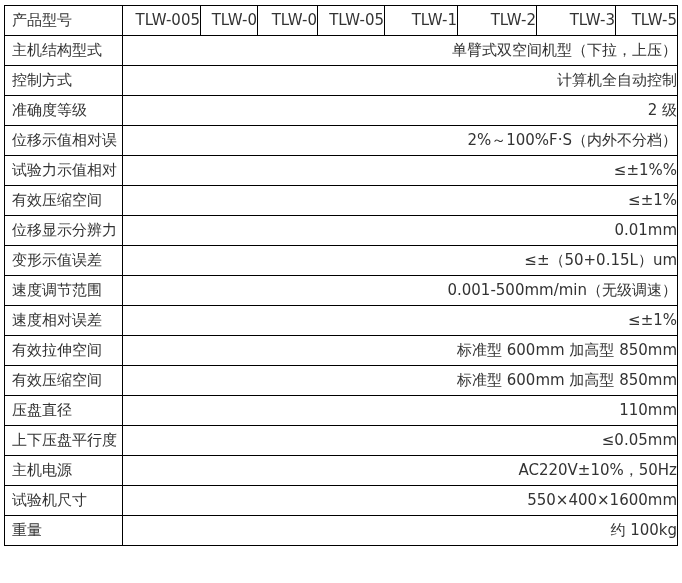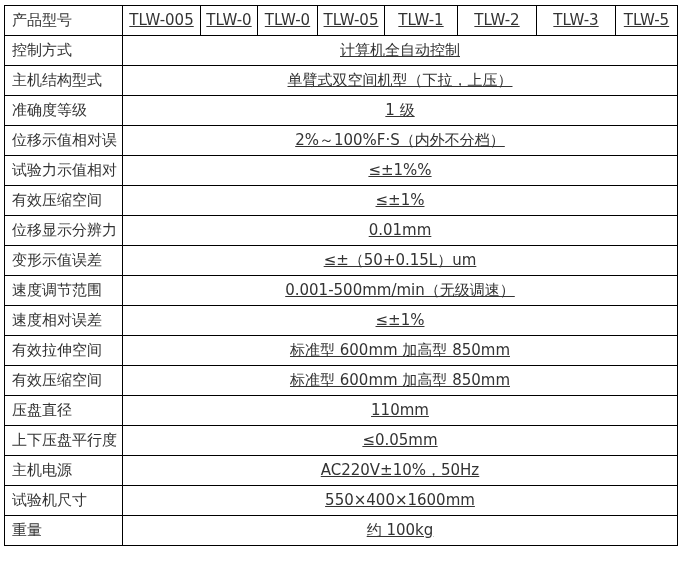--- a/index.html
+++ b/index.html
@@ -34,22 +34,21 @@
     color: #333333;
     white-space: nowrap;
     overflow: hidden;
     background: #ffffff;
   }
   td.label-cell {
     text-align: left;
     padding-left: 7px;
   }
   td.value-cell {
-    text-align: center;
-    text-decoration: underline;
+    text-align: right;
   }
 </style>
 </head>
 <body>
 
 <div class="page">
   <table class="spec-table">
     <colgroup>
       <col style="width:118px">
         <col style="width:78px">
@@ -67,30 +66,30 @@
         <td class="value-cell">TLW-005</td>
         <td class="value-cell">TLW-0</td>
         <td class="value-cell">TLW-0</td>
         <td class="value-cell">TLW-05</td>
         <td class="value-cell">TLW-1</td>
         <td class="value-cell">TLW-2</td>
         <td class="value-cell">TLW-3</td>
         <td class="value-cell">TLW-5</td>
       </tr>
       <tr>
+        <td class="label-cell">主机结构型式</td>
+        <td class="value-cell" colspan="8">单臂式双空间机型（下拉，上压）</td>
+      </tr>
+      <tr>
         <td class="label-cell">控制方式</td>
         <td class="value-cell" colspan="8">计算机全自动控制</td>
       </tr>
       <tr>
-        <td class="label-cell">主机结构型式</td>
-        <td class="value-cell" colspan="8">单臂式双空间机型（下拉，上压）</td>
-      </tr>
-      <tr>
         <td class="label-cell">准确度等级</td>
-        <td class="value-cell" colspan="8">1 级</td>
+        <td class="value-cell" colspan="8">2 级</td>
       </tr>
       <tr>
         <td class="label-cell">位移示值相对误</td>
         <td class="value-cell" colspan="8">2%～100%F·S（内外不分档）</td>
       </tr>
       <tr>
         <td class="label-cell">试验力示值相对</td>
         <td class="value-cell" colspan="8">≤±1%%</td>
       </tr>
       <tr>

